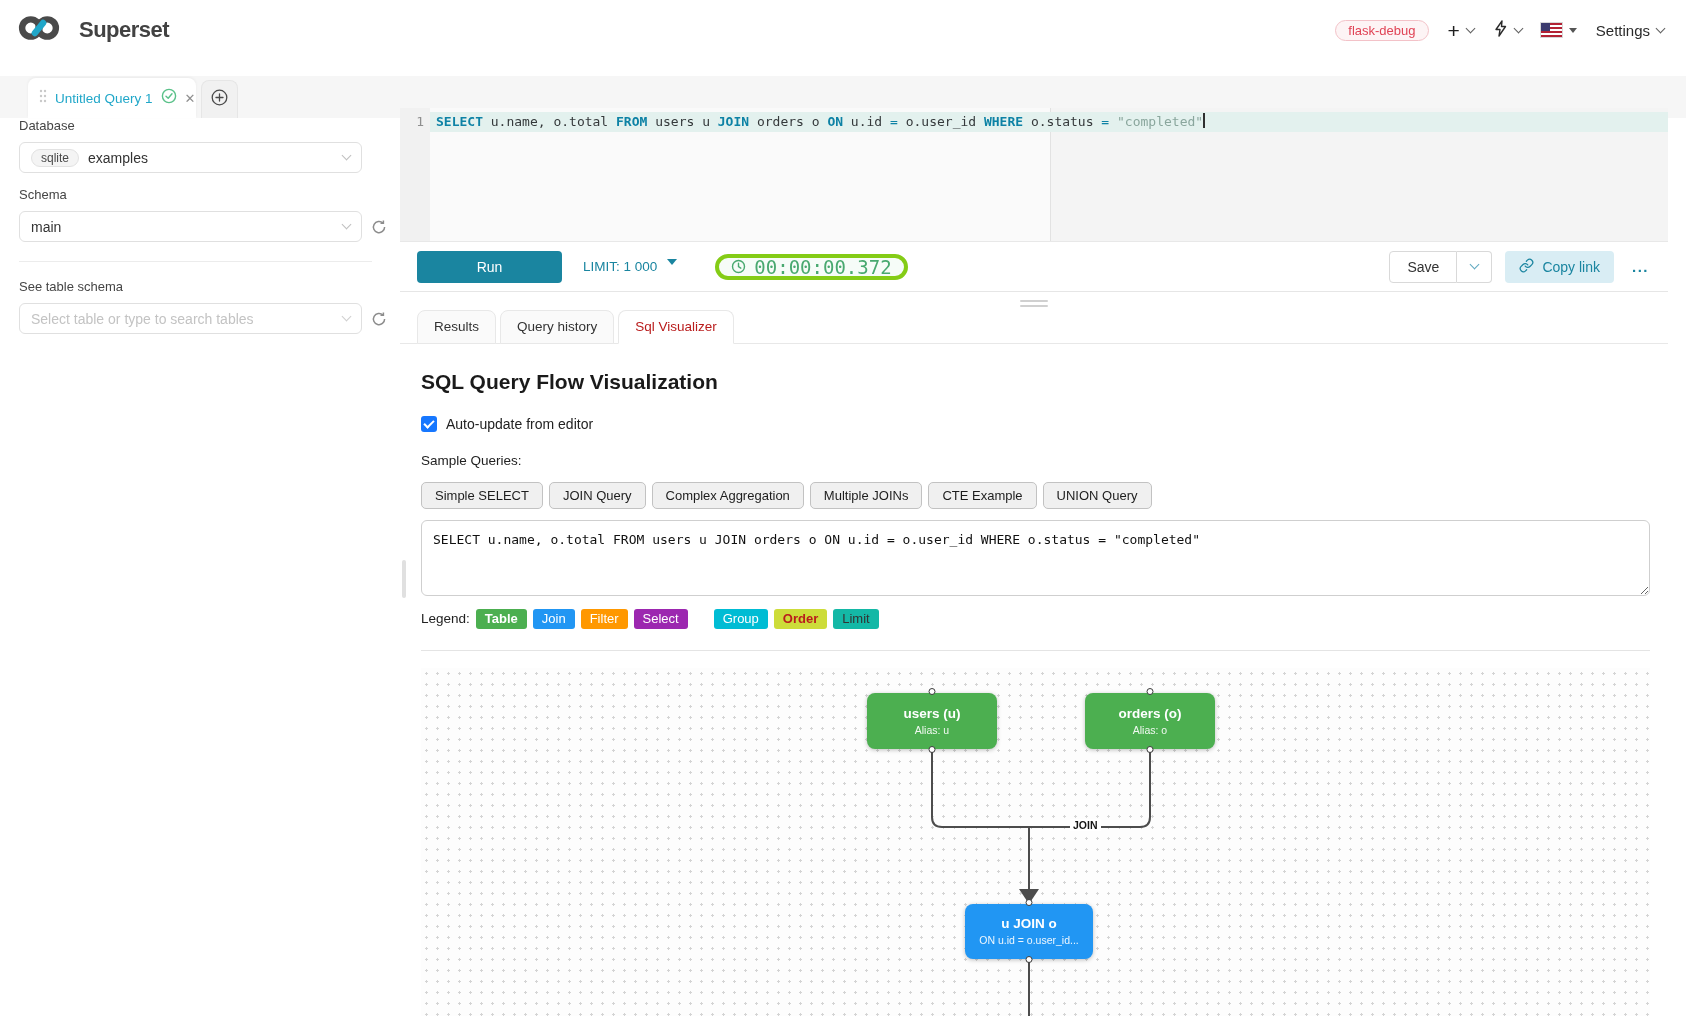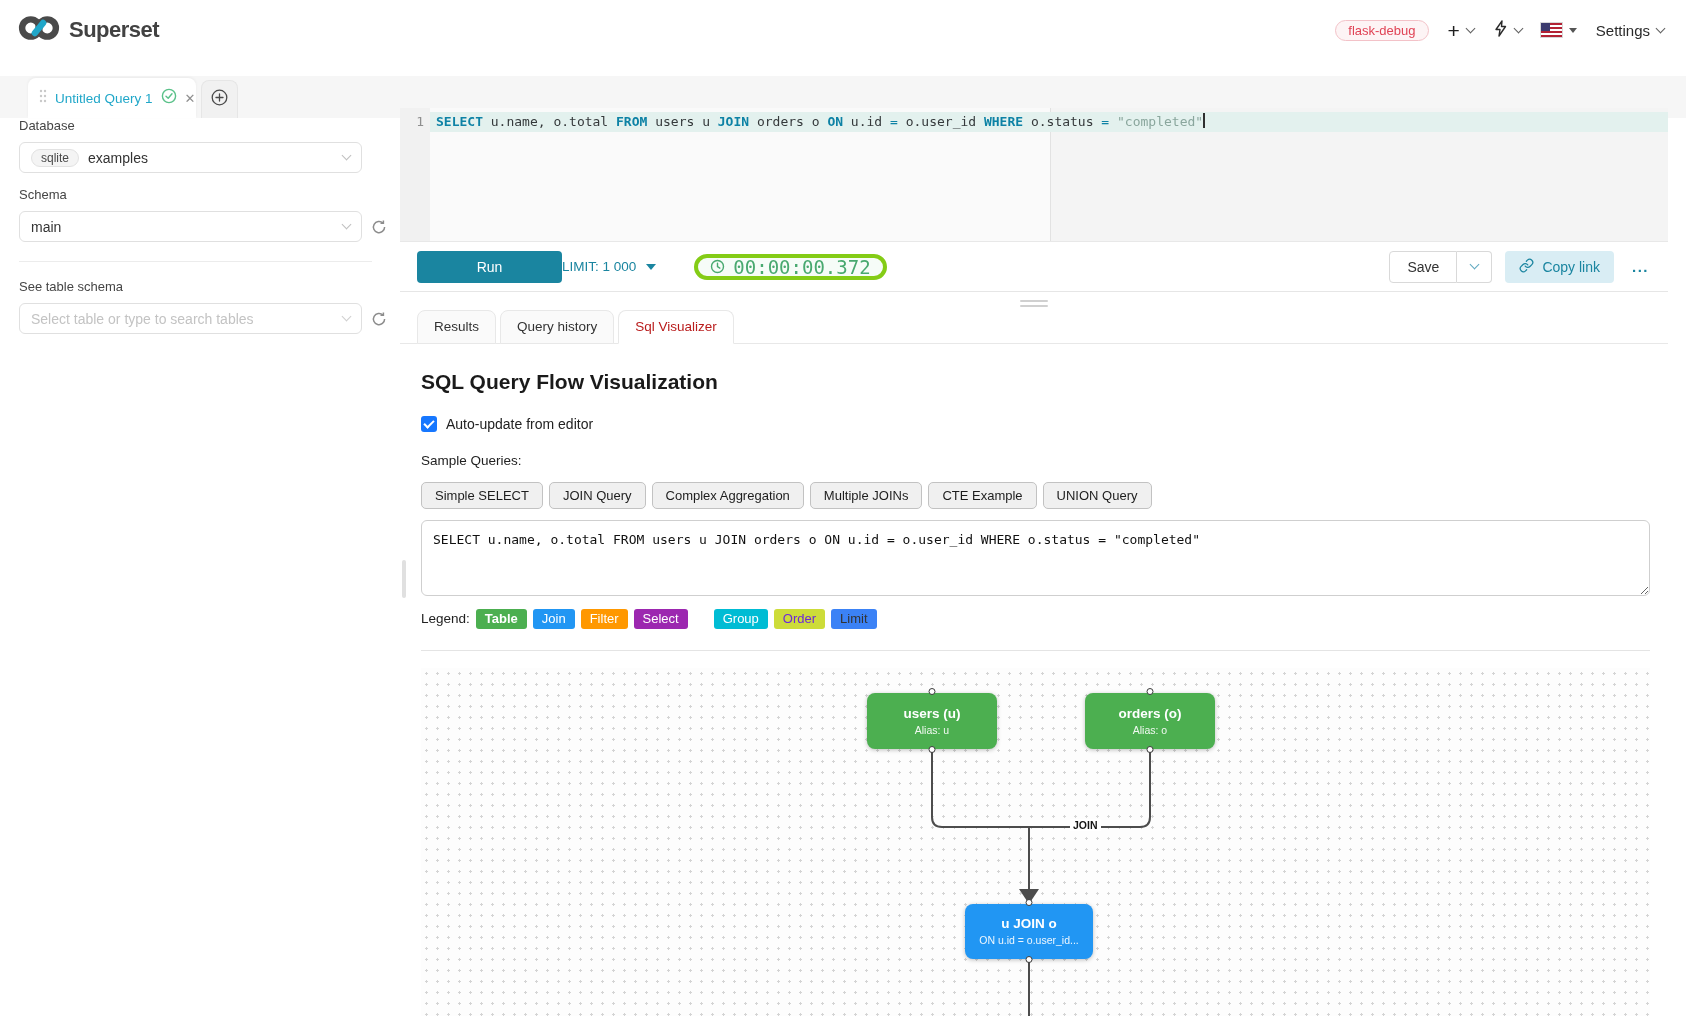--- a/index.html
+++ b/index.html
@@ -5,21 +5,21 @@
   * { box-sizing: border-box; }
   html,body { margin:0; padding:0; }
   body {
     width:1686px; height:1034px; position:relative; overflow:hidden;
     background:#fff; font-family:"Liberation Sans", sans-serif; color:#333;
   }
 
   
   .header { position:absolute; top:0; left:0; right:0; height:60px; background:#fff; display:flex; align-items:center; padding:0 22px 0 18px; }
   .nav-left { display:flex; align-items:stretch; height:100%; }
-  .logo { display:flex; align-items:center; gap:9px; cursor:pointer; }
+  .logo { display:flex; align-items:center; gap:19px; cursor:pointer; }
   .brand { font-size:22px; font-weight:bold; color:#424242; letter-spacing:-0.5px; }
   .menu { display:flex; height:100%; margin-left:28px; }
   .menu-item { padding:0 15px; display:flex; align-items:center; font-size:15px; color:#2b2b2b; cursor:pointer; }
   .menu-item.sql-active { color:#20a7c9; border-bottom:3px solid #20a7c9; gap:8px; }
   .nav-right { margin-left:auto; display:flex; align-items:center; gap:19px; }
   .env-badge { font-size:13px; color:#e04355; border:1px solid #f3c2c8; background:#fdf4f5; border-radius:12px; padding:2px 12px; }
   .icon-group { display:flex; align-items:center; gap:7px; font-size:15px; color:#2b2b2b; cursor:pointer; }
   .plus-glyph { font-size:21px; font-weight:300; color:#1f1f1f; line-height:1; }
   .chev { width:7px; height:7px; border-right:1.6px solid #5f5f5f; border-bottom:1.6px solid #5f5f5f; transform:rotate(45deg); display:inline-block; margin-top:-4px; }
   .chev.teal { border-color:#20a7c9; }
@@ -57,21 +57,21 @@
   .code-line-active { position:relative; background:#e3f1ee; padding-left:6px; white-space:pre; height:20px; }
   .tok-keyword { color:#0d82a5; font-weight:bold; }
   .tok-operator { color:#0d82a5; }
   .tok-plain { color:#35393b; }
   .tok-string { color:#8aa69d; }
   .cursor { background:#2f2f2f; width:1.5px; height:15px; display:inline-block; vertical-align:-2px; }
 
   
   .toolbar { height:50px; display:flex; align-items:center; border-bottom:1px solid #e6e6e6; padding:0 14px 0 17px; background:#fff; }
   .run-btn { width:145px; height:32px; background:#1a85a0; color:#fff; border:none; border-radius:4px; font-size:14px; font-family:inherit; cursor:pointer; }
-  .limit { display:flex; align-items:center; gap:10px; color:#1a85a0; font-size:13.5px; cursor:pointer; }
+  .limit { margin-left:21px; display:flex; gap:10px; color:#1a85a0; font-size:13.5px; cursor:pointer; }
   .limit-caret { width:0; height:0; border-left:5px solid transparent; border-right:5px solid transparent; border-top:6px solid #1a85a0; }
   .timer { margin-left:38px; display:flex; gap:8px; align-items:center; height:26px; padding:0 12px; border:4px solid #84cc16; background:#f6fcf8; border-radius:13px; color:#49a970; font-family:"DejaVu Sans Mono", monospace; font-size:19px; }
   .toolbar-right { margin-left:auto; display:flex; align-items:center; }
   .save-btn { height:32px; padding:0 17px; background:#fff; border:1px solid #d9d9d9; border-radius:4px 0 0 4px; font-size:14px; color:#333; font-family:inherit; cursor:pointer; }
   .save-caret { height:32px; width:35px; border:1px solid #d9d9d9; border-left:none; border-radius:0 4px 4px 0; display:flex; align-items:center; justify-content:center; cursor:pointer; background:#fff; }
   .copy-btn { margin-left:13px; height:32px; padding:0 14px; background:#d9edf4; border:none; border-radius:4px; color:#1a85a0; font-size:14px; display:flex; align-items:center; gap:8px; font-family:inherit; cursor:pointer; }
   .more-btn { margin-left:13px; color:#1a85a0; font-size:15px; font-weight:bold; letter-spacing:1.5px; cursor:pointer; padding:0 5px; }
 
   
   .drag-lines { width:28px; margin:8px auto 0; cursor:row-resize; }
@@ -301,22 +301,22 @@
 
       <textarea class="query-box" spellcheck="false" style="">SELECT u.name, o.total FROM users u JOIN orders o ON u.id = o.user_id WHERE o.status = "completed"</textarea>
 
       <div class="legend-row">
         <span>Legend:</span>
         <span class="badge" style="background-color: rgb(76, 175, 80); color: rgb(255, 255, 255); font-weight: bold;">Table</span>
         <span class="badge" style="background-color: rgb(33, 150, 243); color: rgb(255, 255, 255);">Join</span>
         <span class="badge" style="background-color: rgb(255, 152, 0); color: rgb(255, 255, 255);">Filter</span>
         <span class="badge" style="background-color: rgb(156, 39, 176); color: rgb(255, 255, 255);">Select</span>
         <span class="badge" style="background-color: rgb(0, 188, 212); color: rgb(255, 255, 255); margin-left: 20px;">Group</span>
-        <span class="badge" style="background-color: rgb(205, 220, 57); color: #6d28d9;">Order</span>
-        <span class="badge" style="background-color: #3b82f6; color: rgb(51, 51, 51);">Limit</span>
+        <span class="badge" style="background-color: rgb(205, 220, 57); color: #b91c1c; font-weight: bold;">Order</span>
+        <span class="badge" style="background-color: #14b8a6; color: rgb(51, 51, 51);">Limit</span>
       </div>
 
       <hr class="viz-hr">
 
       <div class="canvas">
         <svg class="edges" width="1229" height="348">
           <path d="M511 81 V149 Q511 159 521 159 H608" fill="none" stroke="#4c4c4c" stroke-width="2"></path>
           <path d="M729 81 V149 Q729 159 719 159 H608" fill="none" stroke="#4c4c4c" stroke-width="2"></path>
           <path d="M608 159 V222" fill="none" stroke="#4c4c4c" stroke-width="2"></path>
           <polygon points="598,221 618,221 608,236" fill="#4c4c4c"></polygon>

